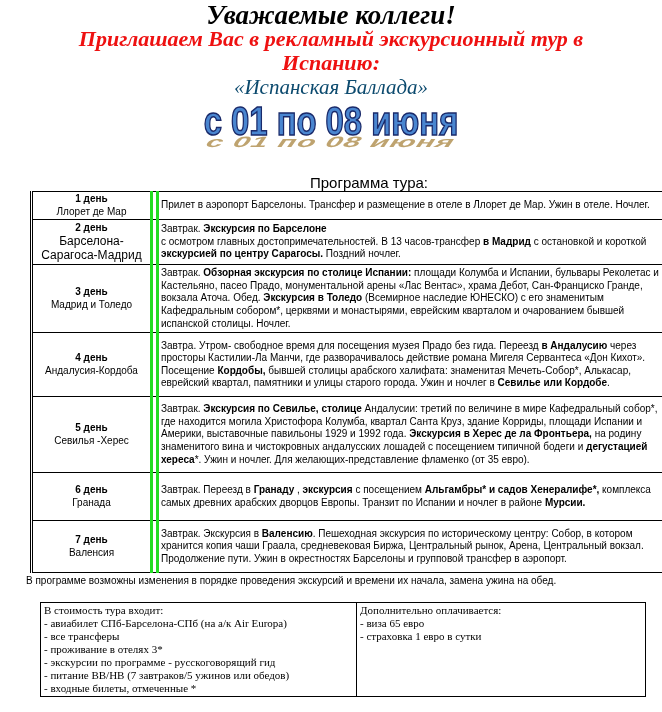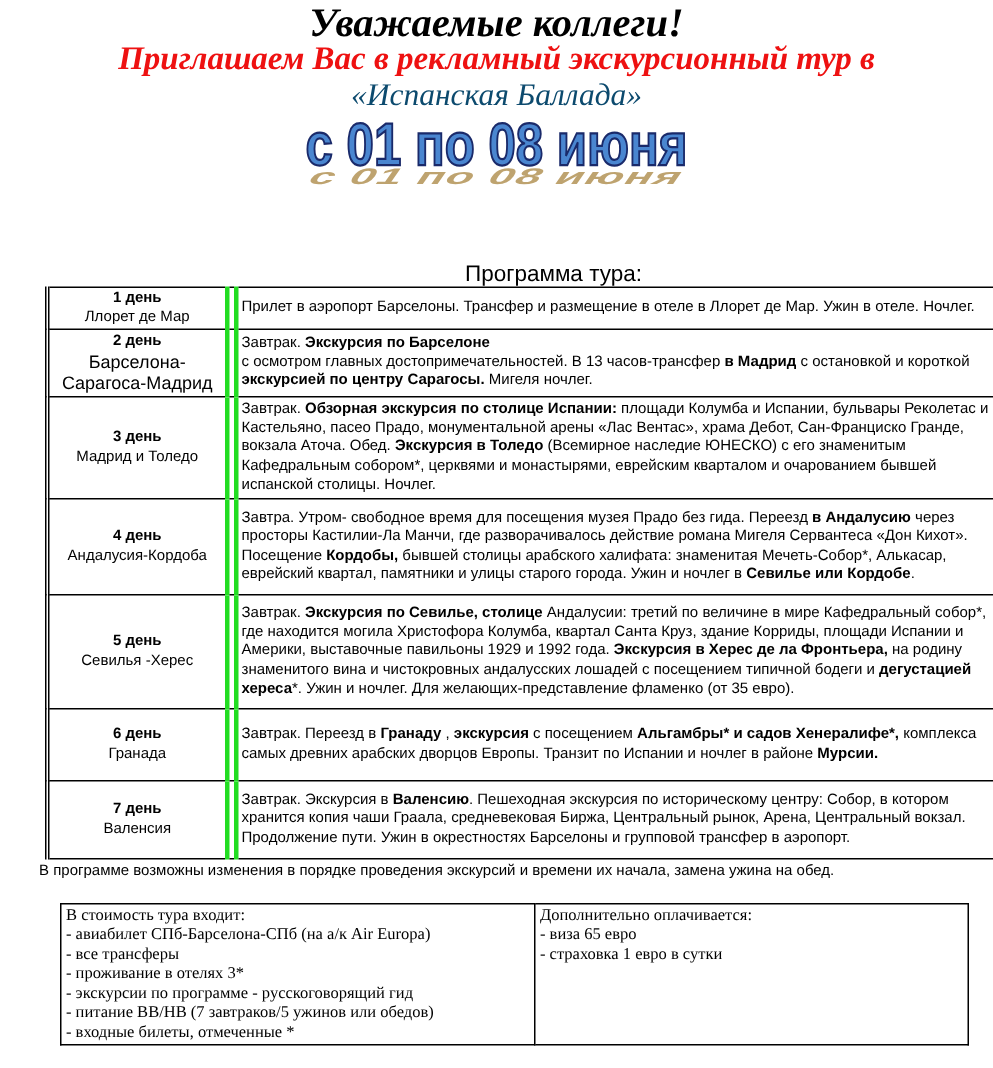--- a/index.html
+++ b/index.html
@@ -34,20 +34,21 @@
   table.cost td { border: 1px solid #000; vertical-align: top; font-family: "Liberation Serif", serif; font-size: 11px; line-height: 13px; padding: 1px 3px 1px 3px; }
   table.cost td.left { width: 316px; }
   .cost-heading { font-weight: normal; }
 </style>
 </head>
 <body>
 
 <div class="header">
   <div class="greeting">Уважаемые коллеги!</div>
   <div class="invite">Приглашаем Вас в рекламный экскурсионный тур в</div>
+  <div class="invite">Испанию:</div>
   <div class="tour-name">«Испанская Баллада»</div>
   <div class="dates-wrap">
     <div class="dates-shadow">с 01 по 08 июня</div>
     <div class="dates">с 01 по 08 июня</div>
   </div>
 </div>
 
 <div class="program-title">Программа тура:</div>
 
 <table class="program">
@@ -59,21 +60,21 @@
         </td>
         <td class="sep"></td>
         <td class="desc"><span>Прилет в аэропорт Барселоны. Трансфер и размещение в отеле в Ллорет де Мар. Ужин в отеле. Ночлег.</span></td>
       </tr>
       <tr style="height: 45px;">
         <td class="day-cell">
           <div class="day-num">2 день</div>
           <div class="day-place big" style="width: 110px; margin: 0px auto;">Барселона-Сарагоса-Мадрид</div>
         </td>
         <td class="sep"></td>
-        <td class="desc"><span>Завтрак. </span><b>Экскурсия по Барселоне</b><span></span><br><span>с осмотром главных достопримечательностей. В 13 часов-трансфер </span><b>в Мадрид</b><span> с остановкой и короткой </span><b>экскурсией по центру Сарагосы.</b><span> Мигеля ночлег.</span></td>
+        <td class="desc"><span>Завтрак. </span><b>Экскурсия по Барселоне</b><span></span><br><span>с осмотром главных достопримечательностей. В 13 часов-трансфер </span><b>в Мадрид</b><span> с остановкой и короткой </span><b>экскурсией по центру Сарагосы.</b><span> Поздний ночлег.</span></td>
       </tr>
       <tr style="height: 68px;">
         <td class="day-cell">
           <div class="day-num">3 день</div>
           <div class="day-place">Мадрид и Толедо</div>
         </td>
         <td class="sep"></td>
         <td class="desc"><span>Завтрак. </span><b>Обзорная экскурсия по столице Испании:</b><span> площади Колумба и Испании, бульвары Реколетас и Кастельяно, пасео Прадо, монументальной арены «Лас Вентас», храма Дебот, Сан-Франциско Гранде, вокзала Аточа.  Обед. </span><b>Экскурсия в  Толедо</b><span> (Всемирное наследие ЮНЕСКО) с его знаменитым Кафедральным собором*,  церквями и монастырями,  еврейским кварталом и очарованием бывшей испанской столицы. Ночлег.</span></td>
       </tr>
       <tr style="height: 64px;">

